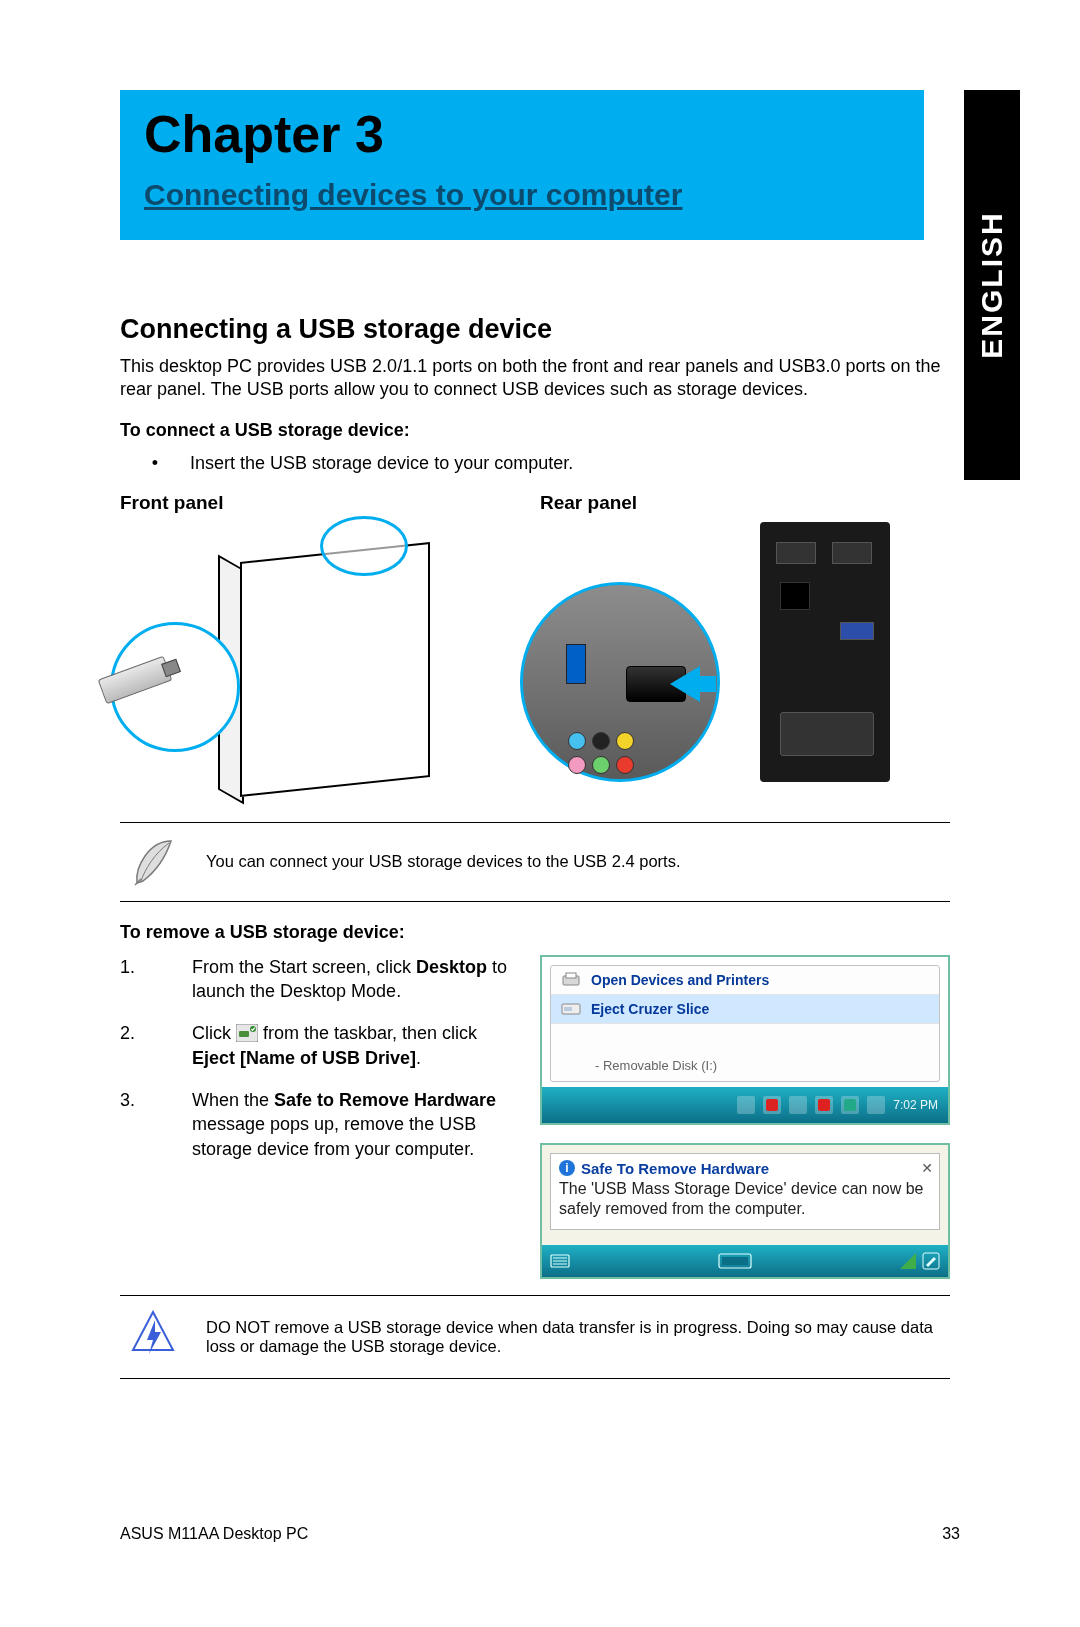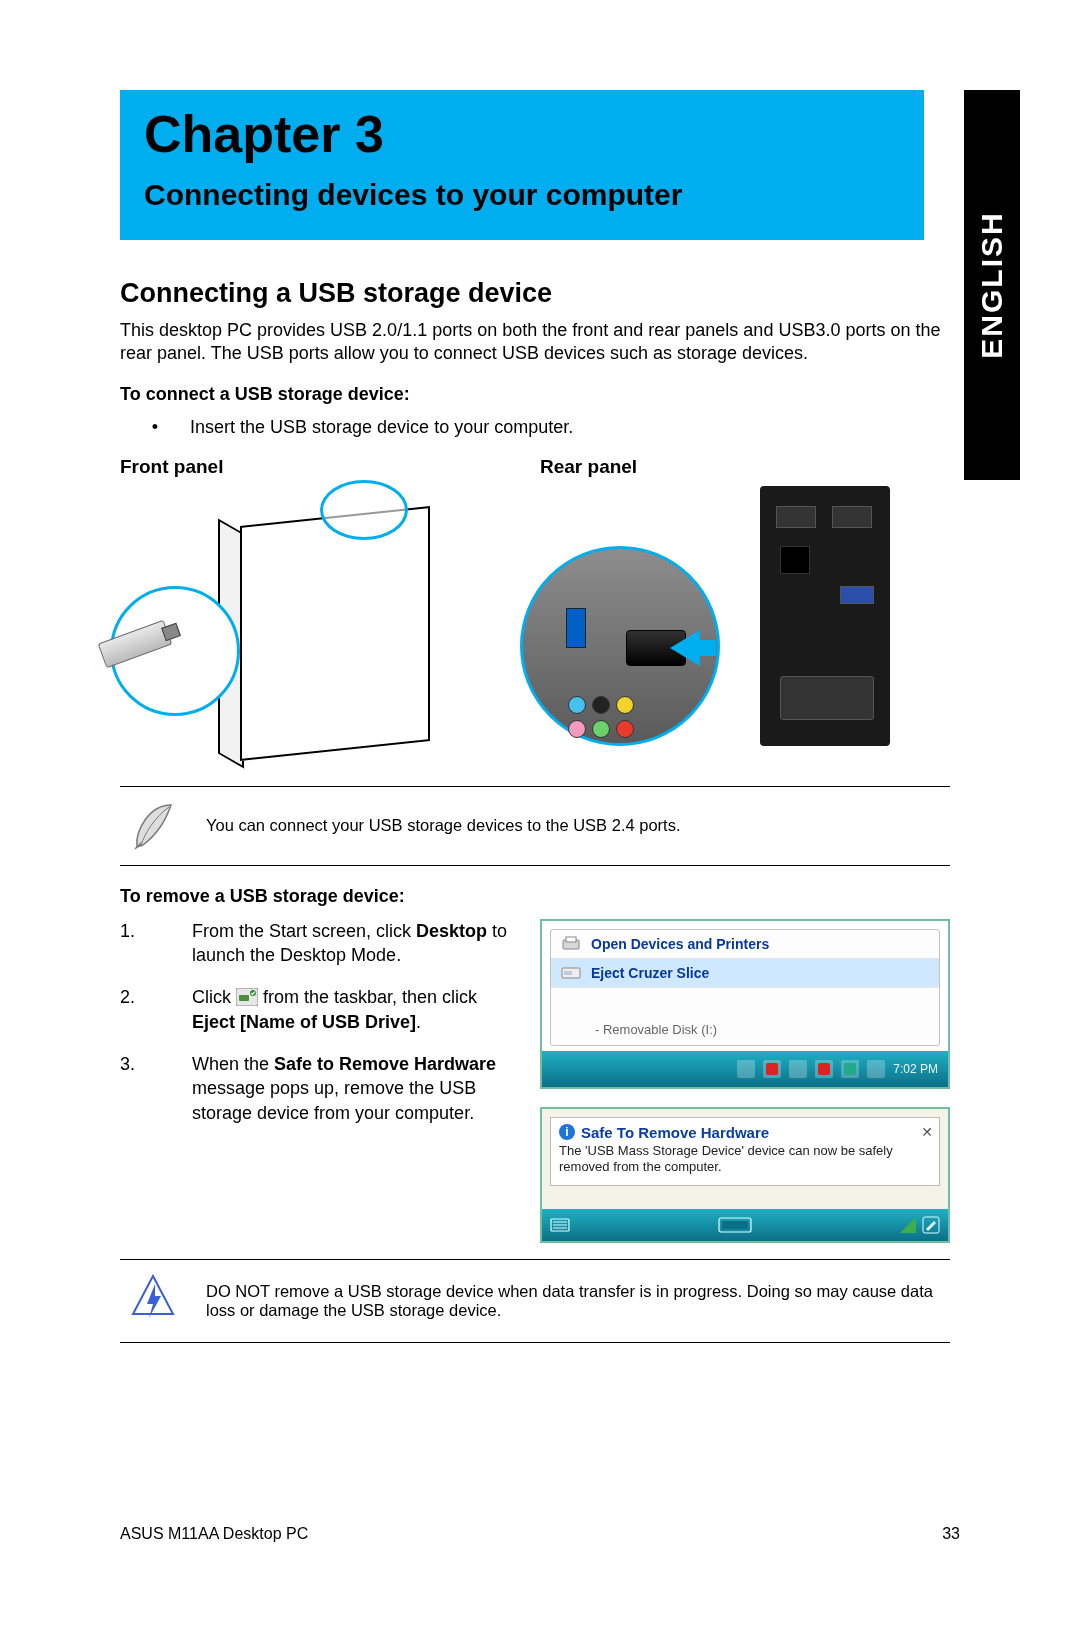--- a/index.html
+++ b/index.html
@@ -30,21 +30,22 @@
   .chapter-banner .chapter {
     font-size: 52px;
     font-weight: bold;
     margin-top: 14px;
     color: #000;
   }
   .chapter-banner .subtitle {
     font-size: 30px;
     font-weight: bold;
     margin-top: 14px;
-    color: #000000;
+    color: #0c4a6e;
+    text-decoration: underline;
   }
   .lang-tab {
     position: absolute;
     right: 60px;
     top: 90px;
     width: 56px;
     height: 390px;
     background: #000;
     color: #fff;
   }
@@ -61,20 +62,21 @@
   .content {
     position: absolute;
     left: 120px;
     top: 278px;
     width: 830px;
   }
   .h2 {
     font-size: 27px;
     font-weight: bold;
     margin-bottom: 10px;
+    margin-top: 36px;
   }
   .body-text {
     font-size: 18px;
     line-height: 1.3;
     margin-bottom: 18px;
   }
   .bold-line {
     font-size: 18px;
     font-weight: bold;
     margin: 18px 0 12px 0;
@@ -341,21 +343,21 @@
   }
   .tooltip .tt-title {
     color: #0a3ea0; font-weight: bold; font-size: 15px;
     display: flex; align-items: center; gap: 6px;
   }
   .tooltip .tt-close {
     position:absolute; right:6px; top:6px;
     font-size: 14px; color: #555;
   }
   .tooltip .tt-body {
-    font-size: 13px; color: #222; margin-top: 2px; line-height: 1.25;
+    font-size: 16px; color: #222; margin-top: 2px; line-height: 1.25;
   }
   .info-dot {
     width: 16px; height: 16px; border-radius: 50%;
     background: #1e74d8; color: #fff;
     font-size: 12px; font-weight: bold;
     display:inline-flex; align-items:center; justify-content:center;
   }
   .taskbar2 {
     position: absolute; left:0; right:0; bottom:0;
     height: 32px;

